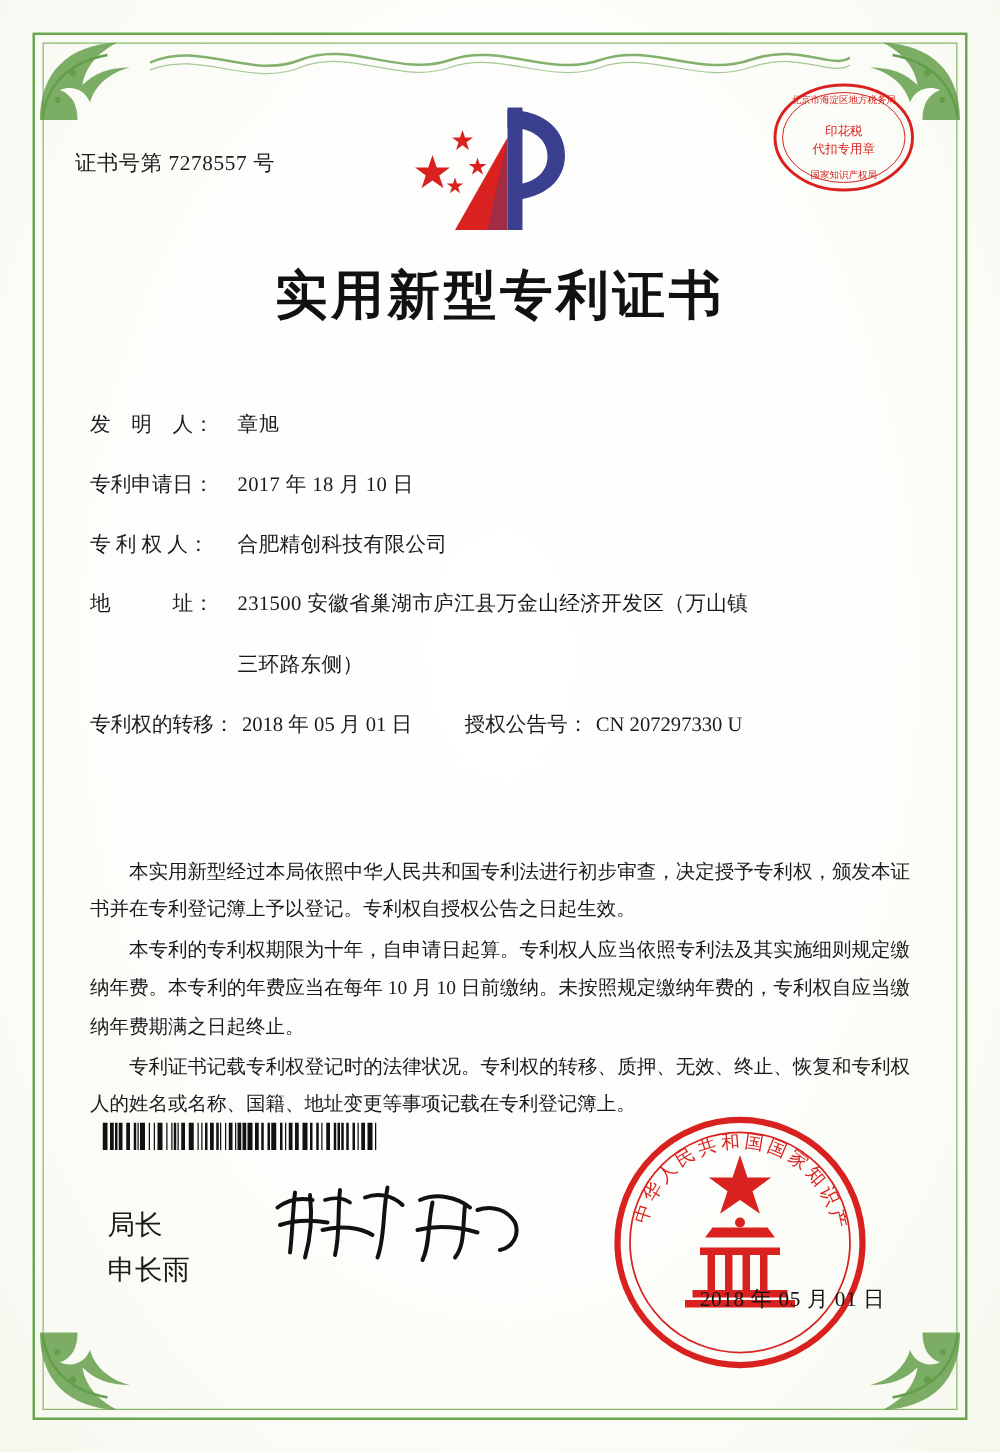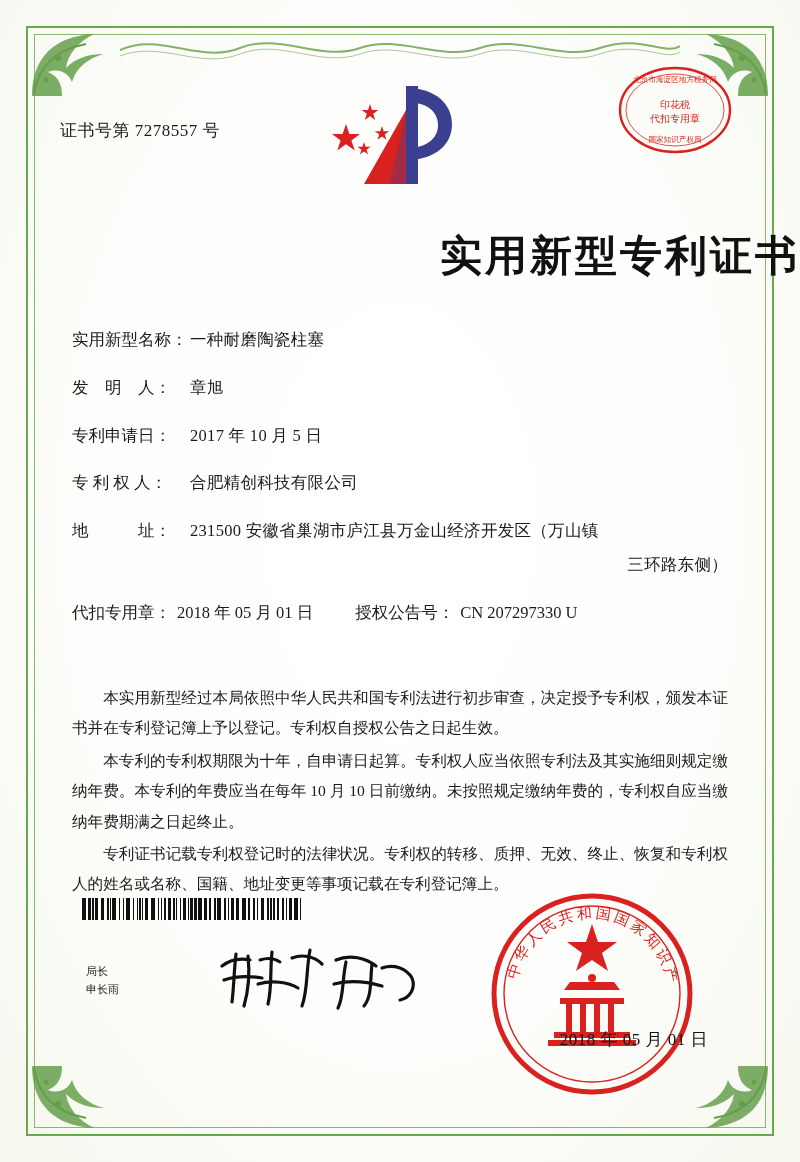--- a/index.html
+++ b/index.html
@@ -59,27 +59,26 @@
   .logo svg{width:100%;height:100%;}
 
   .red-seal-top{
     position:absolute;right:62px;top:62px;
     width:126px;height:96px;
   }
   .red-seal-top svg{width:100%;height:100%;}
 
   .title{
     position:absolute;left:0;right:0;top:208px;
-    text-align:right;
+    text-align:center;
     font-size:42px;
     font-weight:bold;
     letter-spacing:3px;
     font-family:"DejaVu Serif","Liberation Serif",serif;
     color:#111;
-    margin-top:20px;
   }
 
   
   .fields{
     position:absolute;left:72px;right:72px;top:328px;
     font-size:16.5px;
     line-height:1.5;
   }
   .field{
     display:flex;
@@ -89,21 +88,21 @@
   .field .lbl{
     width:118px;
     flex:0 0 118px;
     letter-spacing:0px;
     white-space:pre;
   }
   .field .val{
     flex:1 1 auto;
     letter-spacing:.3px;
   }
-  .field .val .l2{display:block;margin-top:9px;text-align:right;}
+  .field .val .l2{display:block;margin-top:24px;}
   .field.inline2{margin-bottom:20px;}
   .field.inline2 .half{
     display:flex;align-items:flex-start;
   }
   .field.inline2 .half.right{margin-left:42px;}
   .field.inline2 .lbl-s{
     flex:0 0 auto;white-space:pre;margin-right:6px;
   }
 
   
@@ -120,21 +119,21 @@
     position:absolute;left:82px;top:898px;
     width:222px;height:22px;
     display:flex;align-items:stretch;
     overflow:hidden;
   }
   .barcode i{display:block;background:#111;height:100%;}
 
   
   .sig-label{
     position:absolute;left:86px;top:962px;
-    font-size:11px;line-height:1.65;
+    font-size:22px;line-height:1.65;
   }
   .sig-hand{
     position:absolute;left:214px;top:940px;
     width:210px;height:80px;
     color:#111;
   }
   .sig-hand svg{width:100%;height:100%;}
 
   
   .gov-seal{
@@ -228,52 +227,48 @@
       <text x="63" y="60" font-size="10" fill="#d9221f" text-anchor="middle" font-family="'DejaVu Serif',serif">代扣专用章</text>
       <text x="63" y="20" font-size="7.6" fill="#d9221f" text-anchor="middle" font-family="'DejaVu Serif',serif">北京市海淀区地方税务局</text>
       <text x="63" y="80" font-size="7.6" fill="#d9221f" text-anchor="middle" font-family="'DejaVu Serif',serif">国家知识产权局</text>
     </svg>
   </div>
 
   <div class="title">实用新型专利证书</div>
 
   <div class="fields">
 
-    <div class="field">
-      <span class="lbl">实用新型名称：</span>
-      <span class="val">一种耐磨陶瓷柱塞</span>
-    </div>
 
     <div class="field">
       <span class="lbl">发　明　人：</span>
       <span class="val">章旭</span>
     </div>
 
 
     <div class="field">
       <span class="lbl">专利申请日：</span>
-      <span class="val">2017 年 10 月 5 日</span>
+      <span class="val">2017 年 18 月 10 日</span>
     </div>
 
     <div class="field">
       <span class="lbl">专 利 权 人：</span>
       <span class="val">合肥精创科技有限公司</span>
     </div>
 
     <div class="field">
       <span class="lbl">地　　　址：</span>
       <span class="val">
         <span>231500 安徽省巢湖市庐江县万金山经济开发区（万山镇</span>
         <span class="l2">三环路东侧）</span>
       </span>
     </div>
 
     <div class="field inline2">
       <span class="half">
-        <span class="lbl-s">代扣专用章：</span>
+        <span class="lbl-s">专利权的转移：</span>
         <span>2018 年 05 月 01 日</span>
       </span>
       <span class="half right">
         <span class="lbl-s">授权公告号：</span>
         <span>CN 207297330 U</span>
       </span>
     </div>
   </div>
 
   <div class="body-text">

